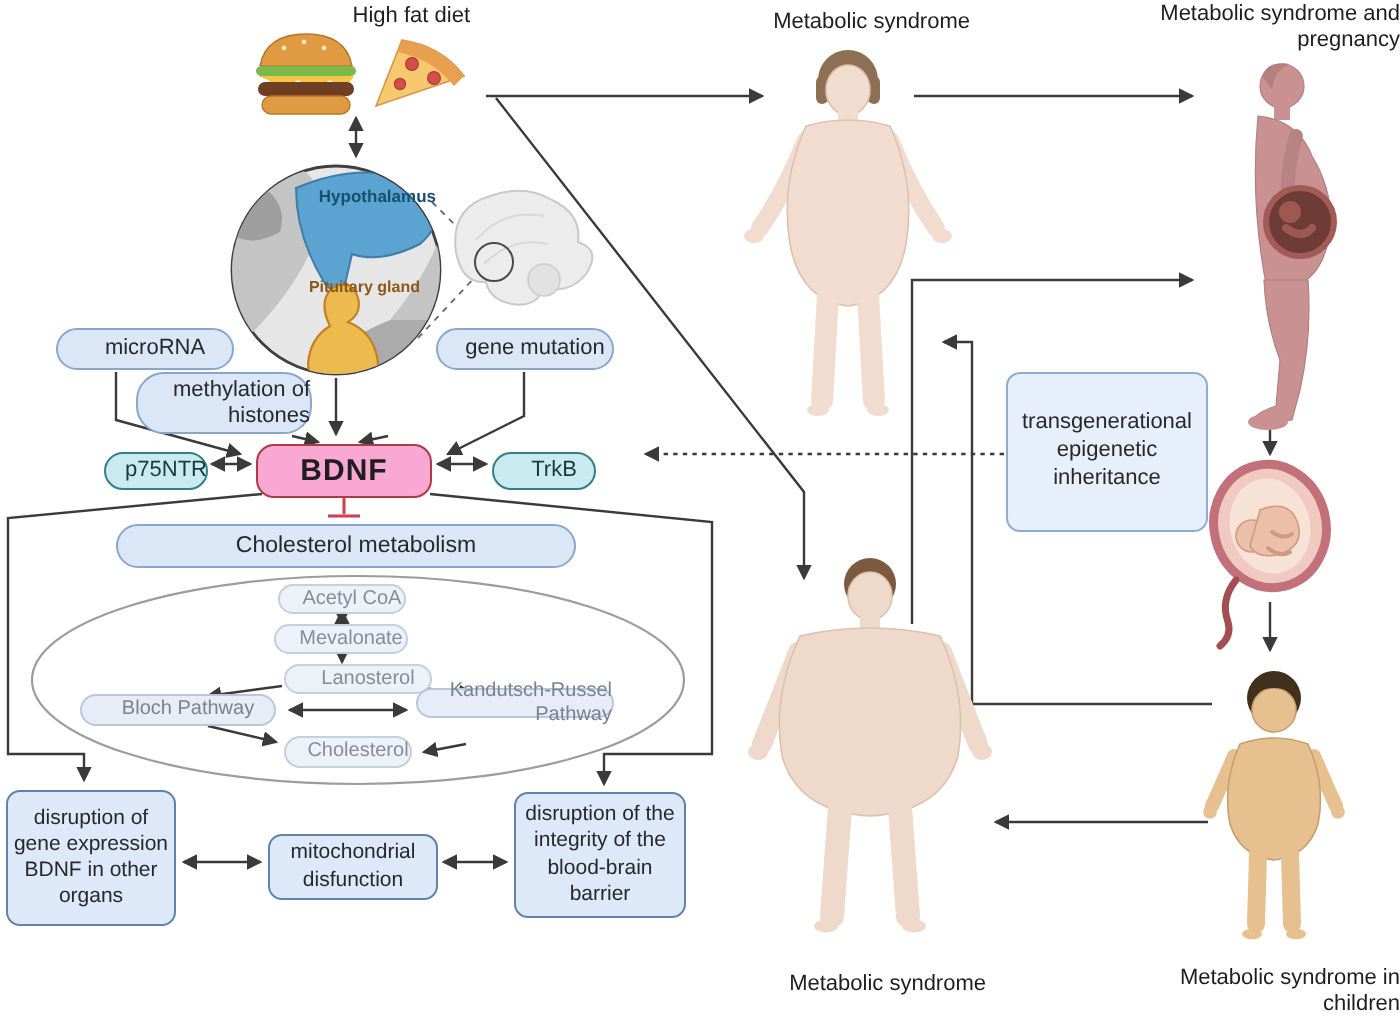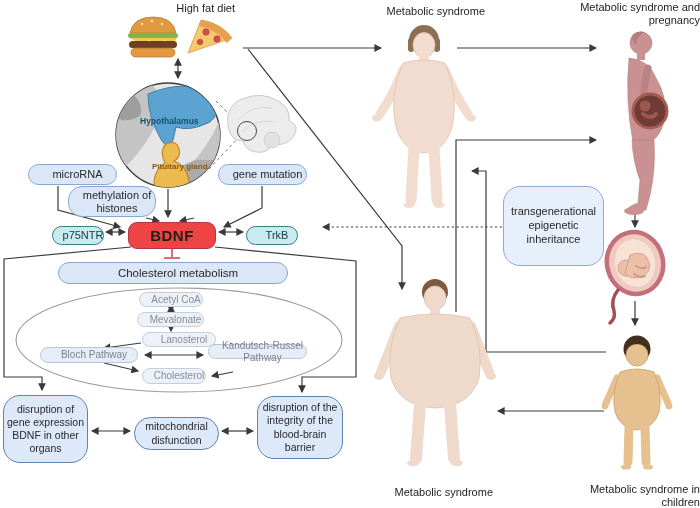--- a/index.html
+++ b/index.html
@@ -1,33 +1,33 @@
 <!DOCTYPE html>
 <html><head>
 <meta charset="utf-8">
 <style>
   html,body{margin:0;padding:0;background:#fff;}
   #stage{position:relative;width:700px;height:508px;background:#ffffff;overflow:hidden;
          font-family:"Liberation Sans",sans-serif;color:#222;}
   #art{position:absolute;left:0;top:0;z-index:1;}
   .abs{position:absolute;z-index:2;box-sizing:border-box;}
-  .pill{display:flex;align-items:center;justify-content:center;text-align:center;
+  .pill{display:flex;align-items:center;justify-content:center;text-align:right;
         background:#dbe7f6;border:1.2px solid #89a7cd;border-radius:12px;
         font-size:11px;line-height:1.12;color:#26282c;padding-left:10px;}
   .pill.grey{background:#edf1f8;border:1px solid #c3cedf;color:#858d99;border-radius:9px;font-size:10px;}
   .pill.grey2{background:#e7edf7;border:1px solid #b9c6db;color:#79828f;border-radius:10px;font-size:10px;}
   .pill.cyan{background:#c9ebef;border:1.4px solid #337f87;color:#173a3e;border-radius:10px;font-size:11px;}
-  .bdnf{display:flex;align-items:center;justify-content:center;background:#ef4444;
+  .bdnf{display:flex;align-items:center;justify-content:center;background:#f9a8d4;
         border:1.6px solid #ad3a45;border-radius:9px;font-size:15px;font-weight:bold;
         letter-spacing:.5px;color:#1f1f1f;}
   .outcome{display:flex;align-items:center;justify-content:center;text-align:center;
-        background:#dde9f8;border:1.3px solid #5f83ab;border-radius:17px;
+        background:#dde9f8;border:1.3px solid #5f83ab;border-radius:7px;
         font-size:10.5px;line-height:1.25;color:#26282c;padding:2px;}
   .caption{font-size:11px;text-align:right;line-height:1.15;color:#1e1e1e;}
-  .brainlbl{font-size:8.5px;font-weight:bold;text-align:left;line-height:1.1;margin-top:23px;}
+  .brainlbl{font-size:8.5px;font-weight:bold;text-align:right;line-height:1.1;}
 </style>
 </head>
 <body>
 
 <div id="stage">
 
 <svg id="art" width="700" height="508" viewBox="0 0 700 508">
   <defs>
     <marker id="arr" viewBox="0 0 10 10" refX="8.5" refY="5" markerWidth="6.5" markerHeight="6.5" orient="auto-start-reverse">
       <path d="M0,0 L10,5 L0,10 z" fill="#3a3a3a"></path>

